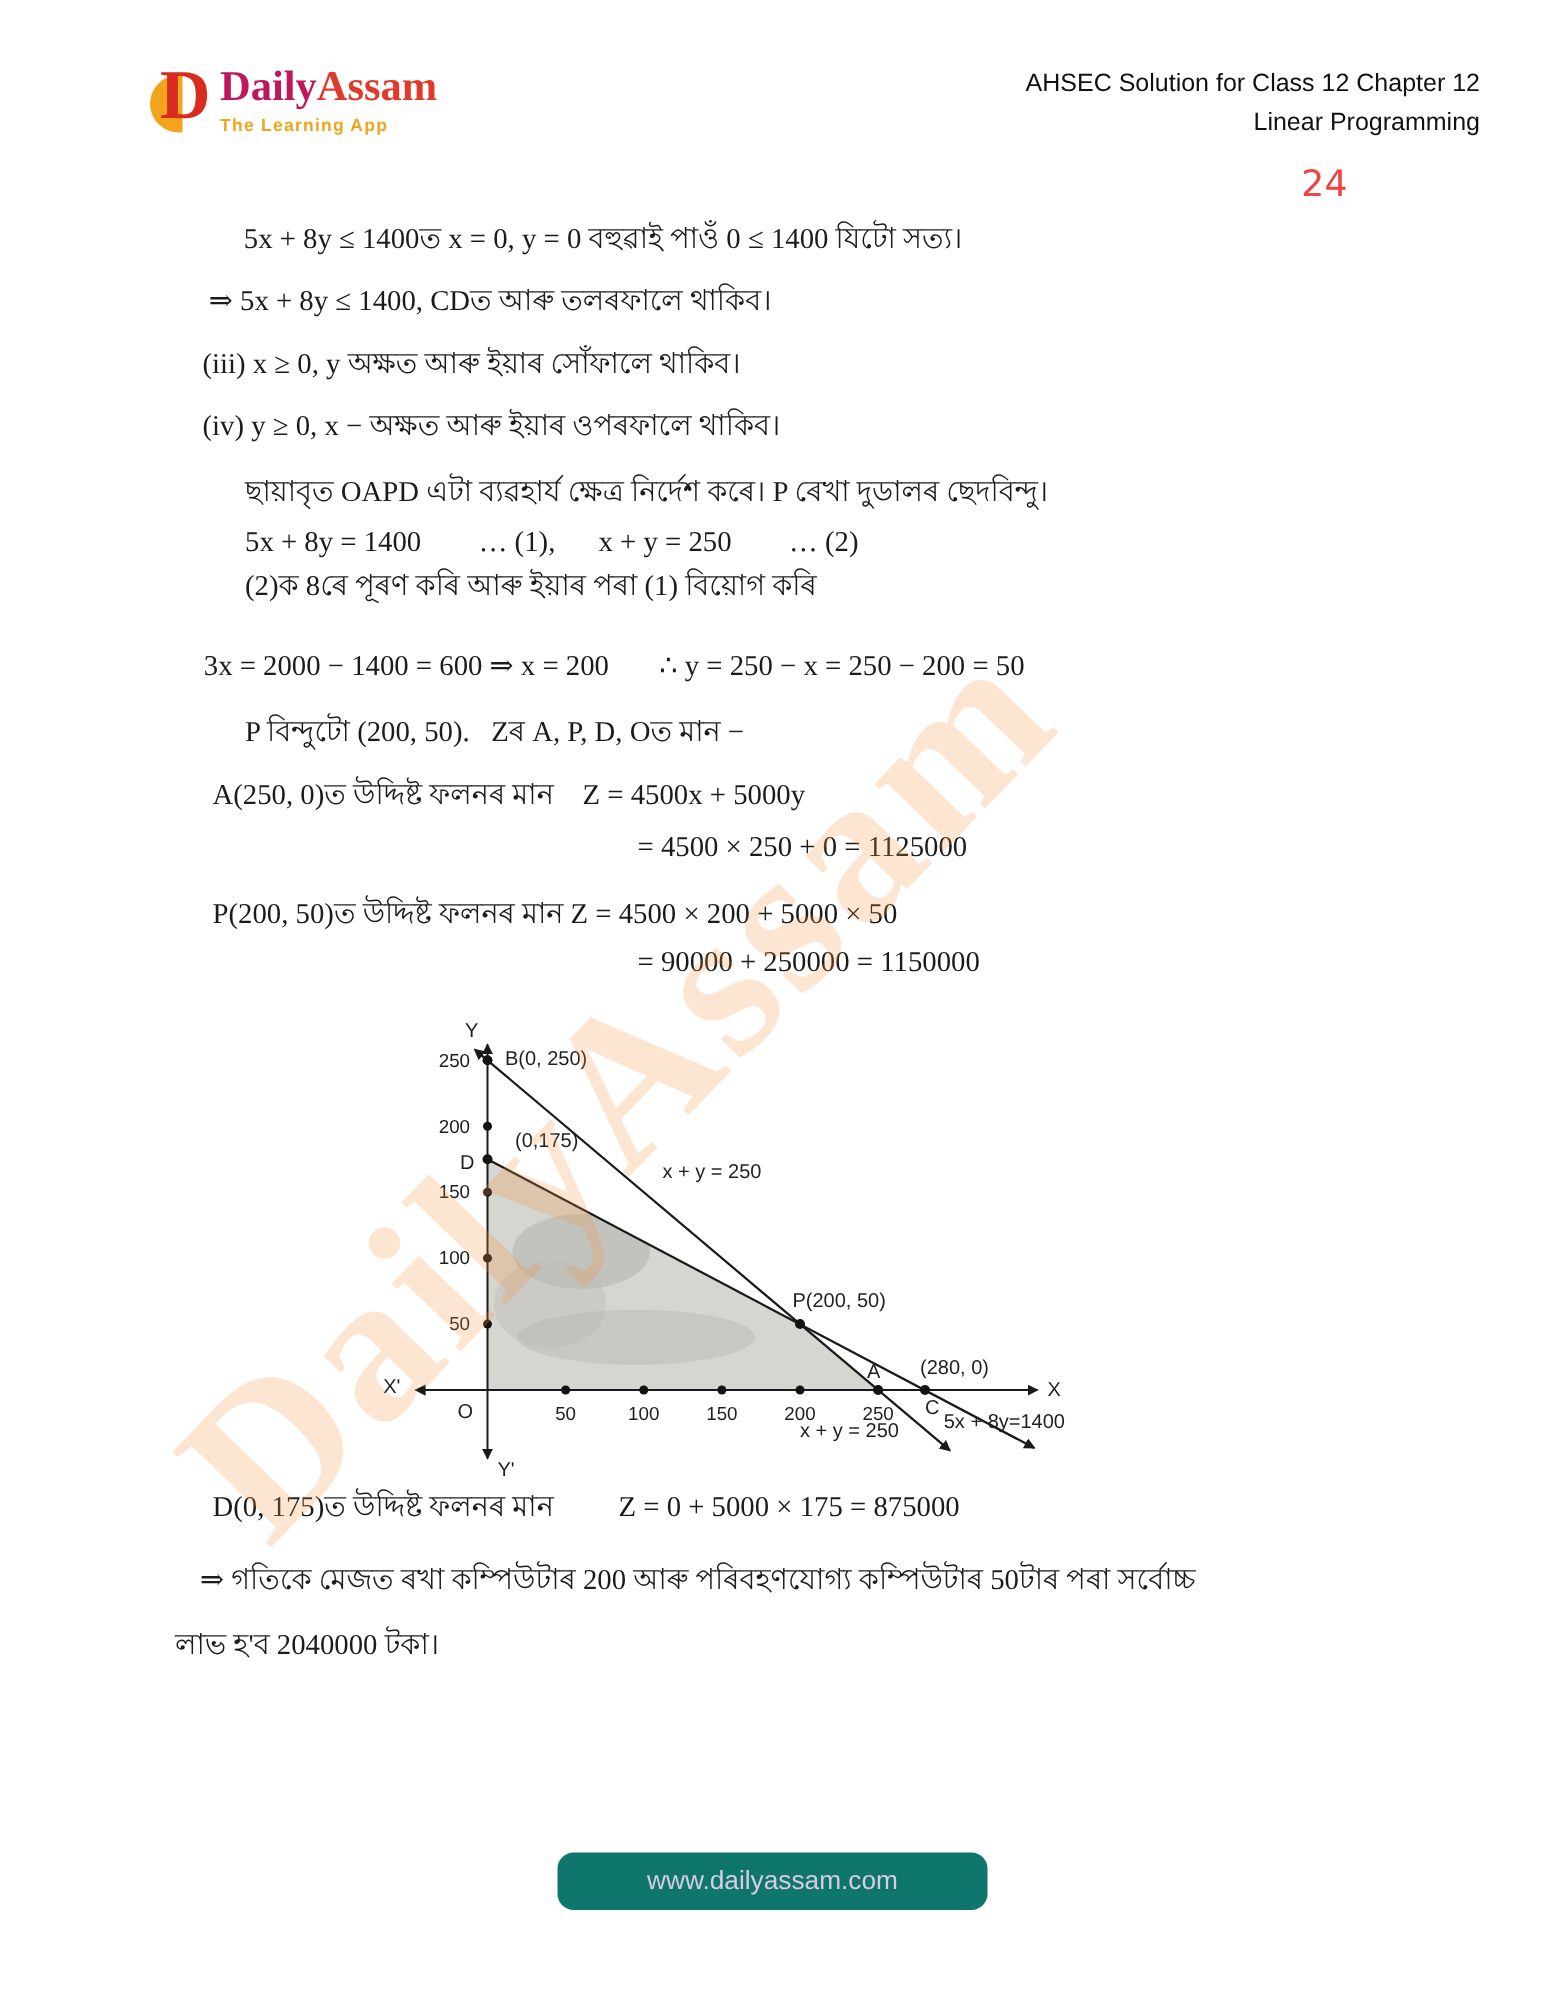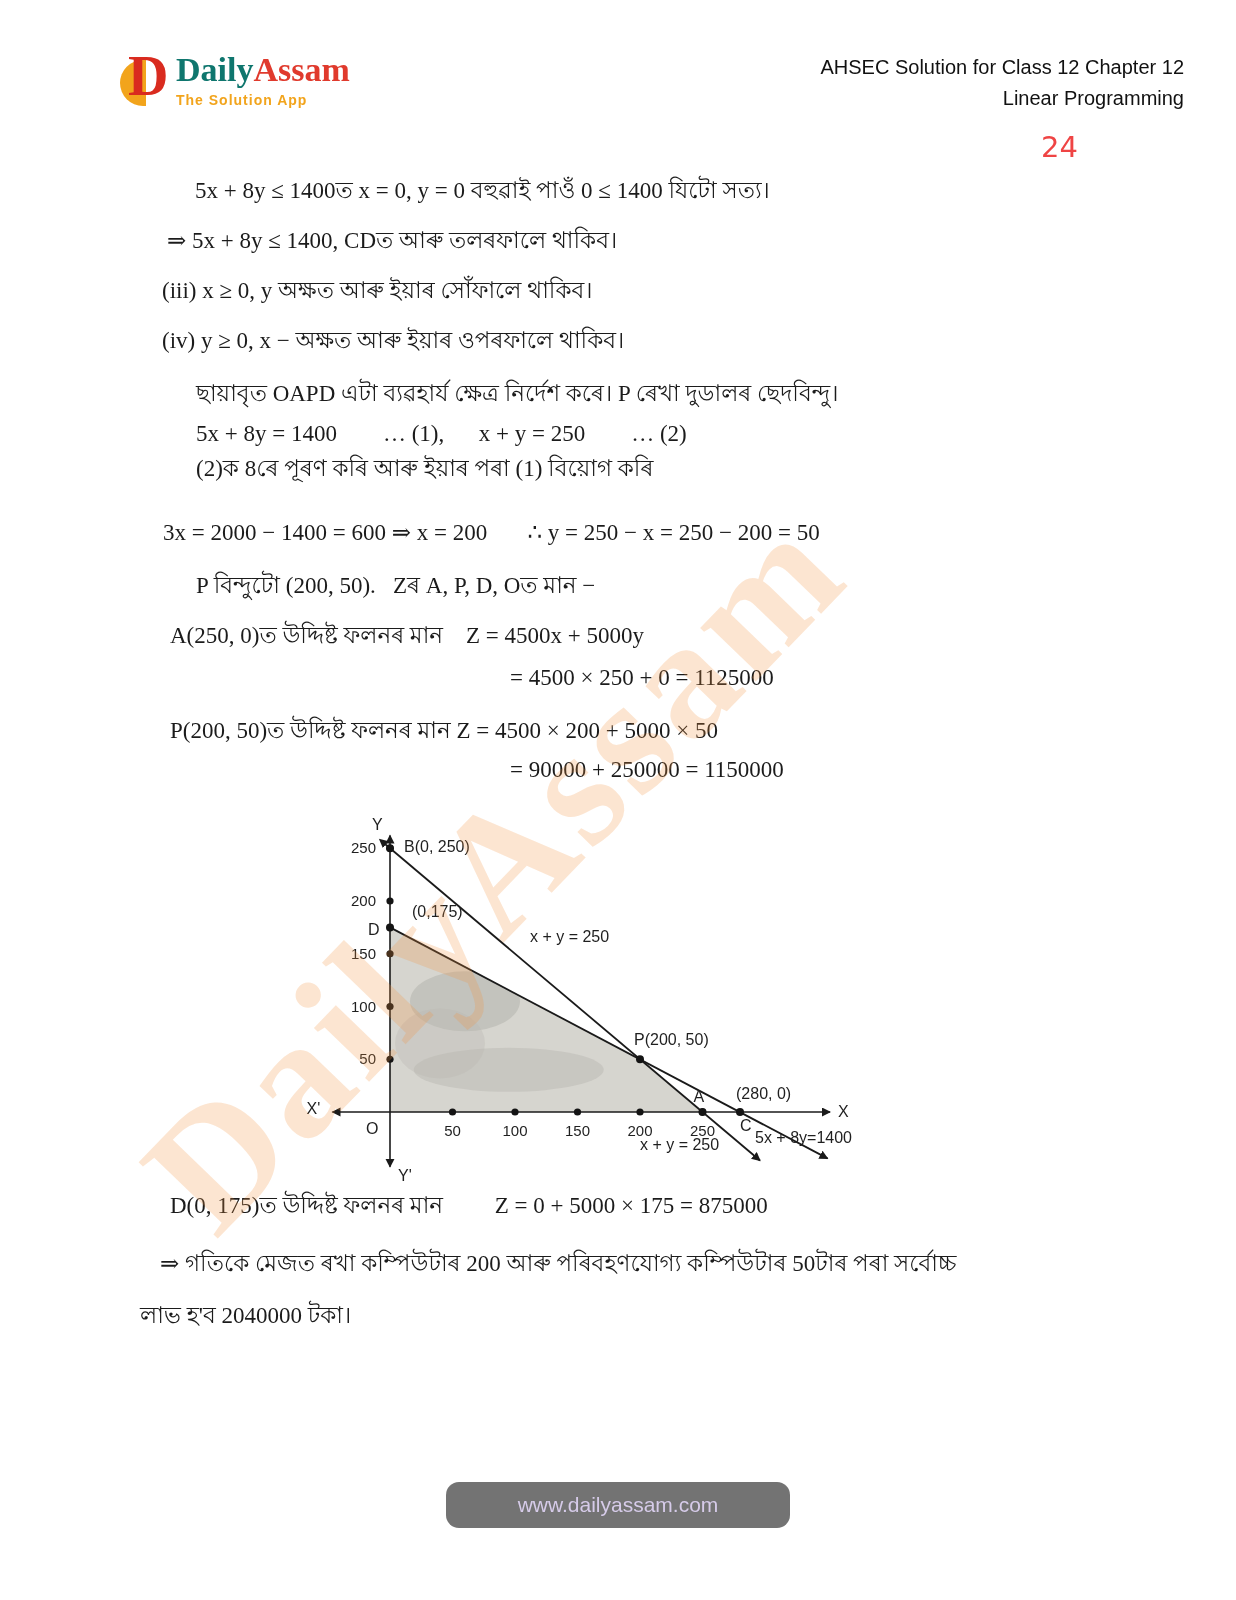--- a/index.html
+++ b/index.html
@@ -8,21 +8,21 @@
 
   
   .logo{position:absolute;left:118px;top:50px;display:flex;align-items:flex-start;}
   .logo-mark{position:relative;width:52px;height:62px;}
   .logo-yellow{position:absolute;left:2px;top:10px;width:26px;height:46px;background:#f2a41c;
                border-radius:24px 0 0 24px;}
   .logo-d{position:absolute;left:10px;top:-6px;font-size:56px;font-weight:bold;color:#d92b1f;
           font-family:"Liberation Serif",serif;}
   .logo-text{margin-left:6px;margin-top:2px;}
   .logo-name{font-size:34px;font-weight:bold;line-height:1.05;}
-  .logo-name .daily{color:#0f766e;font-family:Liberation Serif, serif;}
+  .logo-name .daily{color:#be185d;font-family:Liberation Serif, serif;}
   .logo-name .assam{color:#e03a2d;}
   .tagline{font-family:"Liberation Sans",sans-serif;font-size:14px;font-weight:bold;
            color:#f2a41c;letter-spacing:1px;margin-top:4px;}
   .hdr-right{position:absolute;right:52px;top:52px;text-align:right;
              font-family:"Liberation Sans",sans-serif;font-weight:normal;font-size:20px;
              line-height:1.55;color:#111;}
   .page-num{position:absolute;right:158px;top:130px;font-family:"DejaVu Sans",sans-serif;
             font-size:29px;color:#ef4444;}
 
   
@@ -43,37 +43,37 @@
   .gtick{font-family:"Liberation Sans",sans-serif;font-size:15px;fill:#1f1f1f;}
 
   
   .watermark{position:absolute;left:175px;top:1105px;transform-origin:left center;
              transform:rotate(-46deg);font-size:168px;font-weight:bold;letter-spacing:6px;
              color:rgba(242,148,64,0.24);white-space:nowrap;z-index:6;pointer-events:none;
              font-family:"Liberation Serif",serif;}
 
   
   .footer-pill{position:absolute;left:50%;top:1482px;transform:translateX(-50%);
-               width:344px;height:46px;background:#737373;border-radius:13px;
+               width:344px;height:46px;background:#0f766e;border-radius:13px;
                display:flex;align-items:center;justify-content:center;}
   .footer-pill span{font-family:"Liberation Sans",sans-serif;font-size:21px;color:#d6cbe9;}
 </style>
 </head>
 <body>
 
 <div class="page">
 
   <div class="logo">
     <div class="logo-mark">
       <span class="logo-yellow"></span>
       <span class="logo-d">D</span>
     </div>
     <div class="logo-text">
       <div class="logo-name"><span class="daily">Daily</span><span class="assam">Assam</span></div>
-      <div class="tagline">The Solution App</div>
+      <div class="tagline">The Learning App</div>
     </div>
   </div>
 
   <div class="hdr-right">
     <div>AHSEC Solution for Class 12 Chapter 12</div>
     <div>Linear Programming</div>
   </div>
 
   <div class="page-num">24</div>
 

